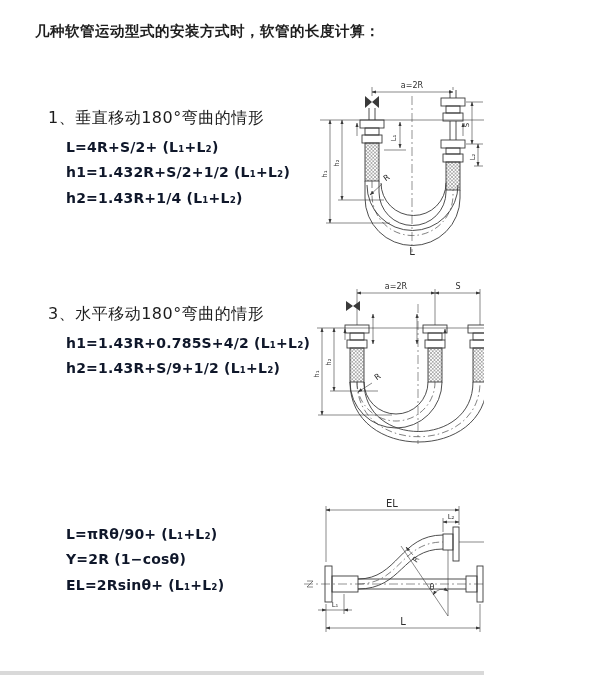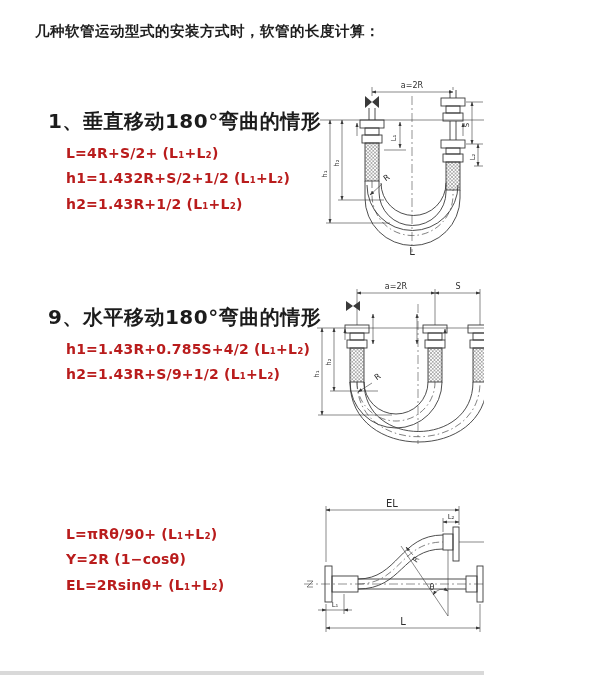--- a/index.html
+++ b/index.html
@@ -5,24 +5,24 @@
   html,body{margin:0;padding:0;background:#fff;}
   #page{
     position:relative;width:484px;height:675px;background:#ffffff;
     font-family:"Liberation Sans","DejaVu Sans",sans-serif;color:#1c1c1c;overflow:hidden;
   }
   .title{
     position:absolute;left:35px;top:22px;font-size:14.5px;font-weight:bold;
     letter-spacing:.5px;color:#1e1e1e;font-family:"DejaVu Sans",sans-serif;
   }
   .section{position:absolute;left:48px;}
-  .heading{font-size:20px;font-weight:bold;letter-spacing:.5px;margin-bottom:5px;font-family:"DejaVu Sans",sans-serif;}
+  .heading{font-size:16px;font-weight:normal;letter-spacing:.5px;margin-bottom:5px;font-family:"DejaVu Sans",sans-serif;}
   .formula{
     font-size:14px;font-weight:bold;height:25.5px;display:flex;align-items:center;
-    padding-left:18px;letter-spacing:.2px;color:#b91c1c;font-family:"DejaVu Sans",sans-serif;
+    padding-left:18px;letter-spacing:.2px;color:#0f172a;font-family:"DejaVu Sans",sans-serif;
   }
   .diag{position:absolute;}
   
   .s{stroke:#3a3a3a;fill:none;stroke-width:.9;}
   .t{stroke:#3a3a3a;fill:none;stroke-width:.6;}
   .cl{stroke:#4a4a4a;fill:none;stroke-width:.6;stroke-dasharray:9 3 2 3;}
   .dsh{stroke:#4a4a4a;fill:none;stroke-width:.7;stroke-dasharray:7 3 1.5 3;}
   .br{stroke:#3a3a3a;stroke-width:.9;}
   .fil{fill:#3a3a3a;stroke:none;}
   text.lbl{font-family:"DejaVu Sans",sans-serif;font-size:8px;fill:#2e2e2e;text-anchor:middle;}
@@ -34,25 +34,25 @@
 <body>
 
 <div id="page">
 
   <div class="title">几种软管运动型式的安装方式时，软管的长度计算：</div>
 
   <div class="section" style="top:108px;">
     <div class="heading">1、垂直移动180°弯曲的情形</div>
     <div class="formula">L=4R+S/2+ (L₁+L₂)</div>
     <div class="formula">h1=1.432R+S/2+1/2 (L₁+L₂)</div>
-    <div class="formula">h2=1.43R+1/2 (L₁+L₂)</div>
+    <div class="formula">h2=1.43R+1/4 (L₁+L₂)</div>
   </div>
 
   <div class="section" style="top:304px;">
-    <div class="heading">9、水平移动180°弯曲的情形</div>
+    <div class="heading">3、水平移动180°弯曲的情形</div>
     <div class="formula">h1=1.43R+0.785S+4/2 (L₁+L₂)</div>
     <div class="formula">h2=1.43R+S/9+1/2 (L₁+L₂)</div>
   </div>
 
   <div class="section" style="top:521px;">
     <div class="formula">L=πRθ/90+ (L₁+L₂)</div>
     <div class="formula">Y=2R (1−cosθ)</div>
     <div class="formula">EL=2Rsinθ+ (L₁+L₂)</div>
   </div>
 

